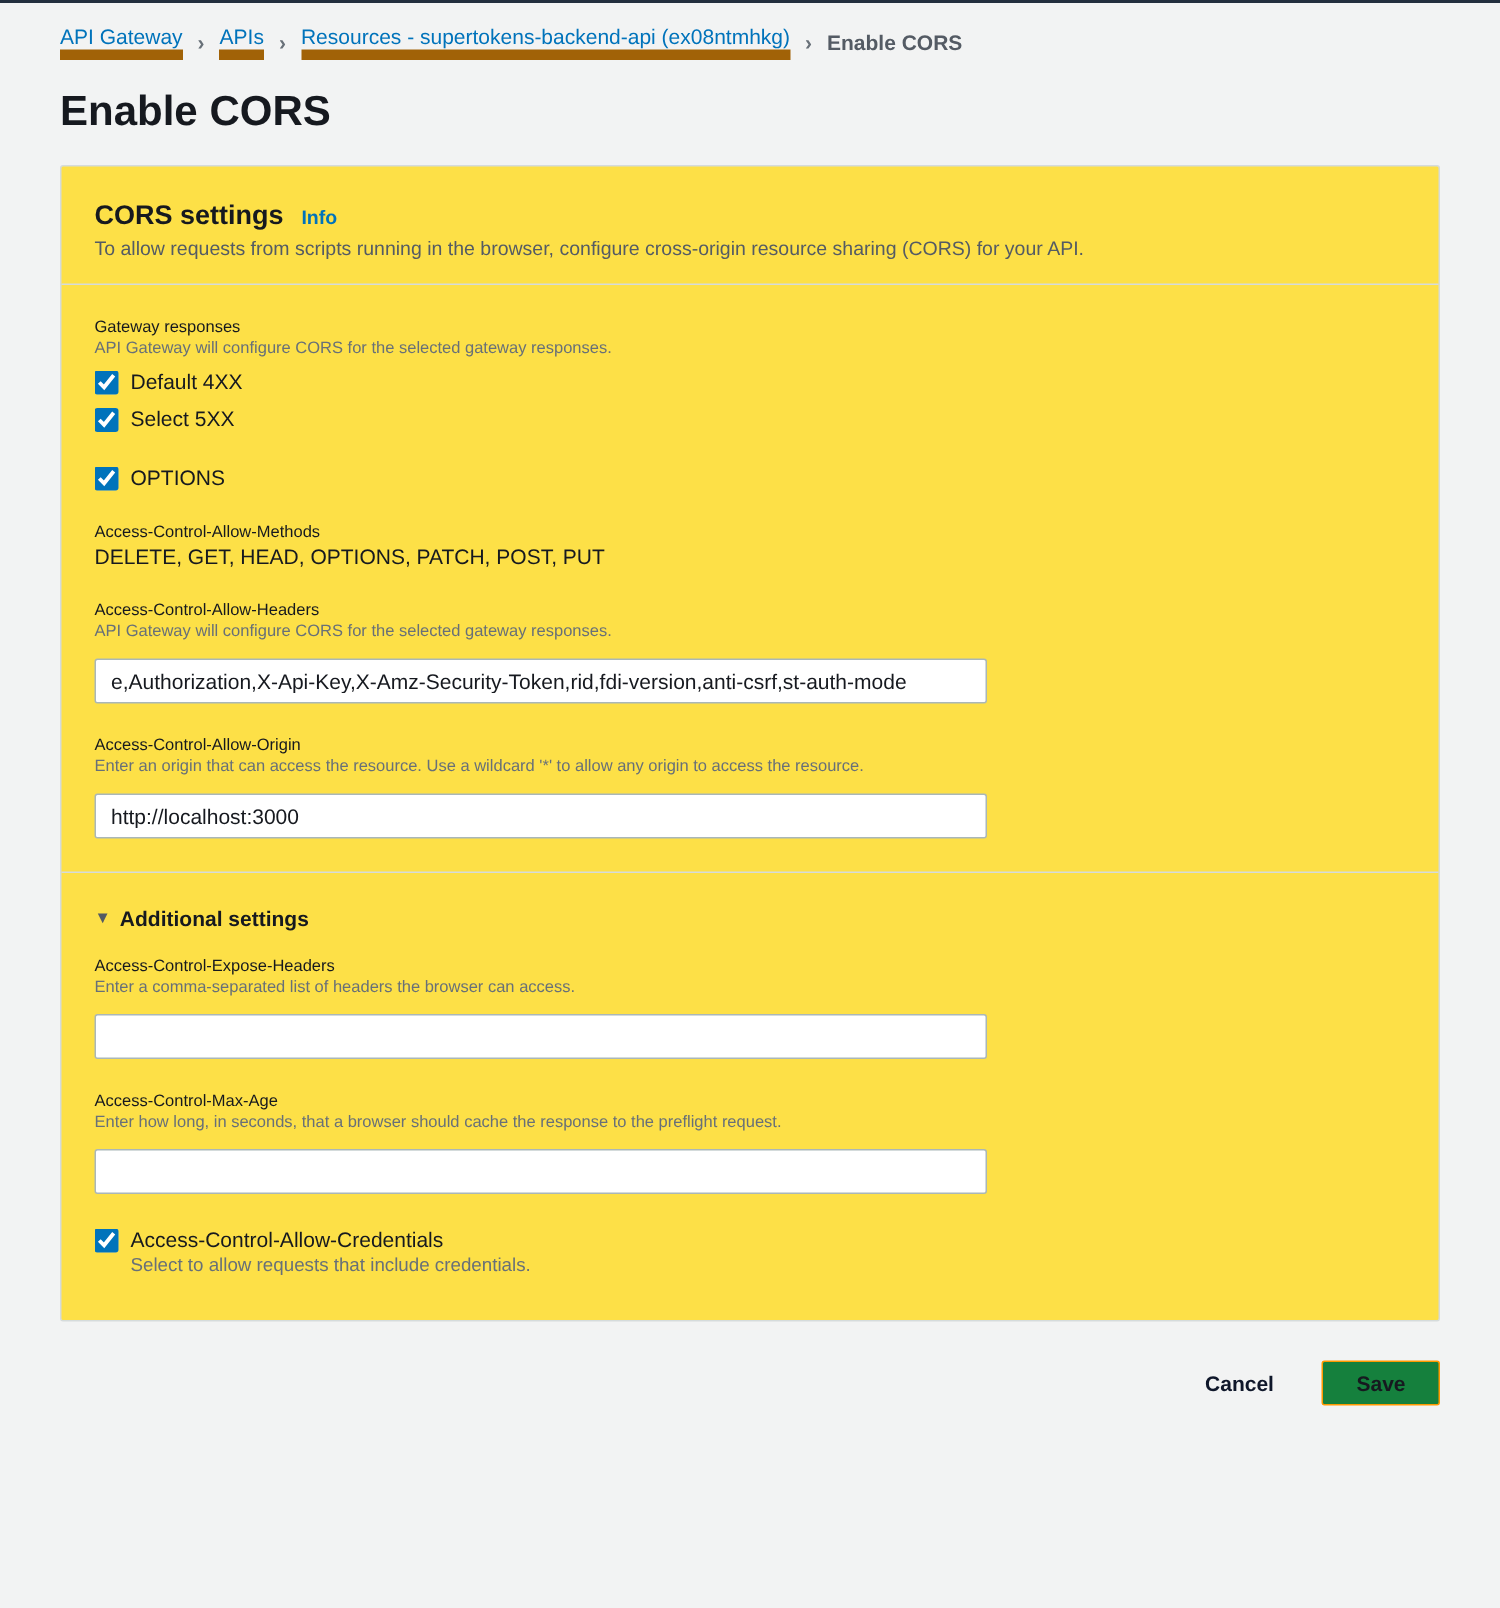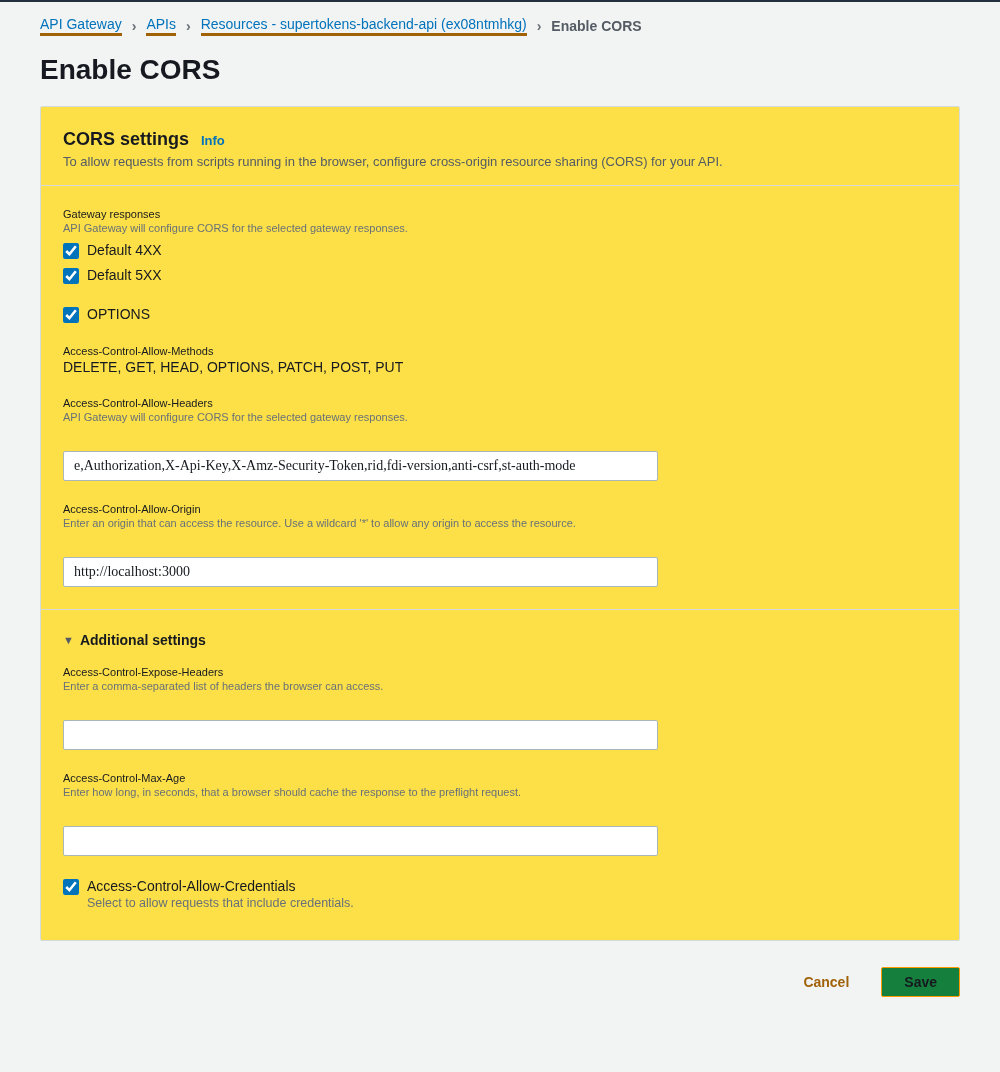--- a/index.html
+++ b/index.html
@@ -16,21 +16,21 @@
   .breadcrumbs {
     display: flex;
     align-items: center;
     gap: 10px;
     padding: 14px 40px 10px 40px;
     font-size: 14px;
   }
   .breadcrumbs a {
     color: #0073bb;
     text-decoration: none;
-    border-bottom: 3px solid #a16207;
+    border-bottom: 7px solid #a16207;
     padding-bottom: 1px;
   }
   .breadcrumbs .chevron {
     color: #687078;
     font-weight: bold;
   }
   .breadcrumbs .current {
     color: #545b64;
     font-weight: 700;
   }
@@ -107,23 +107,23 @@
     margin-top: 1px;
     color: #16191f;
   }
   input[type="text"].field {
     width: 595px;
     max-width: 100%;
     padding: 6px 10px;
     font-size: 14px;
     border: 1px solid #aab7b8;
     border-radius: 2px;
-    font-family: Liberation Serif, serif;
-    color: #16191f;
-    margin-top: 20px;
+    font-family: Liberation Sans, sans-serif;
+    color: #16191f;
+    margin-top: 4px;
   }
   .panel-footer {
     border-top: 1px solid #d5dbdb;
     padding: 22px;
   }
   .expand-header {
     display: flex;
     align-items: center;
     gap: 6px;
     cursor: pointer;
@@ -148,21 +148,21 @@
     font-size: 14px;
     font-weight: 700;
     border-radius: 2px;
     cursor: pointer;
     border: 1px solid transparent;
     font-family: inherit;
   }
   .btn-link {
     background: transparent;
     border: none;
-    color: #a16207;
+    color: #0f172a;
   }
   .btn-primary {
     background: #15803d;
     border-color: #ff9900;
     color: #16191f;
   }
 </style>
 </head>
 <body>
 
@@ -191,21 +191,21 @@
     <div class="panel-body">
       <div class="section">
         <div class="section-title">Gateway responses</div>
         <div class="section-hint">API Gateway will configure CORS for the selected gateway responses.</div>
         <div class="checkbox-row">
           <input type="checkbox" checked="" style="">
           <label>Default 4XX</label>
         </div>
         <div class="checkbox-row">
           <input type="checkbox" checked="" style="">
-          <label>Default 5XX</label>
+          <label>Select 5XX</label>
         </div>
       </div>
 
       <div class="section">
         <div class="checkbox-row">
           <input type="checkbox" checked="" style="">
           <label>OPTIONS</label>
         </div>
       </div>
 

